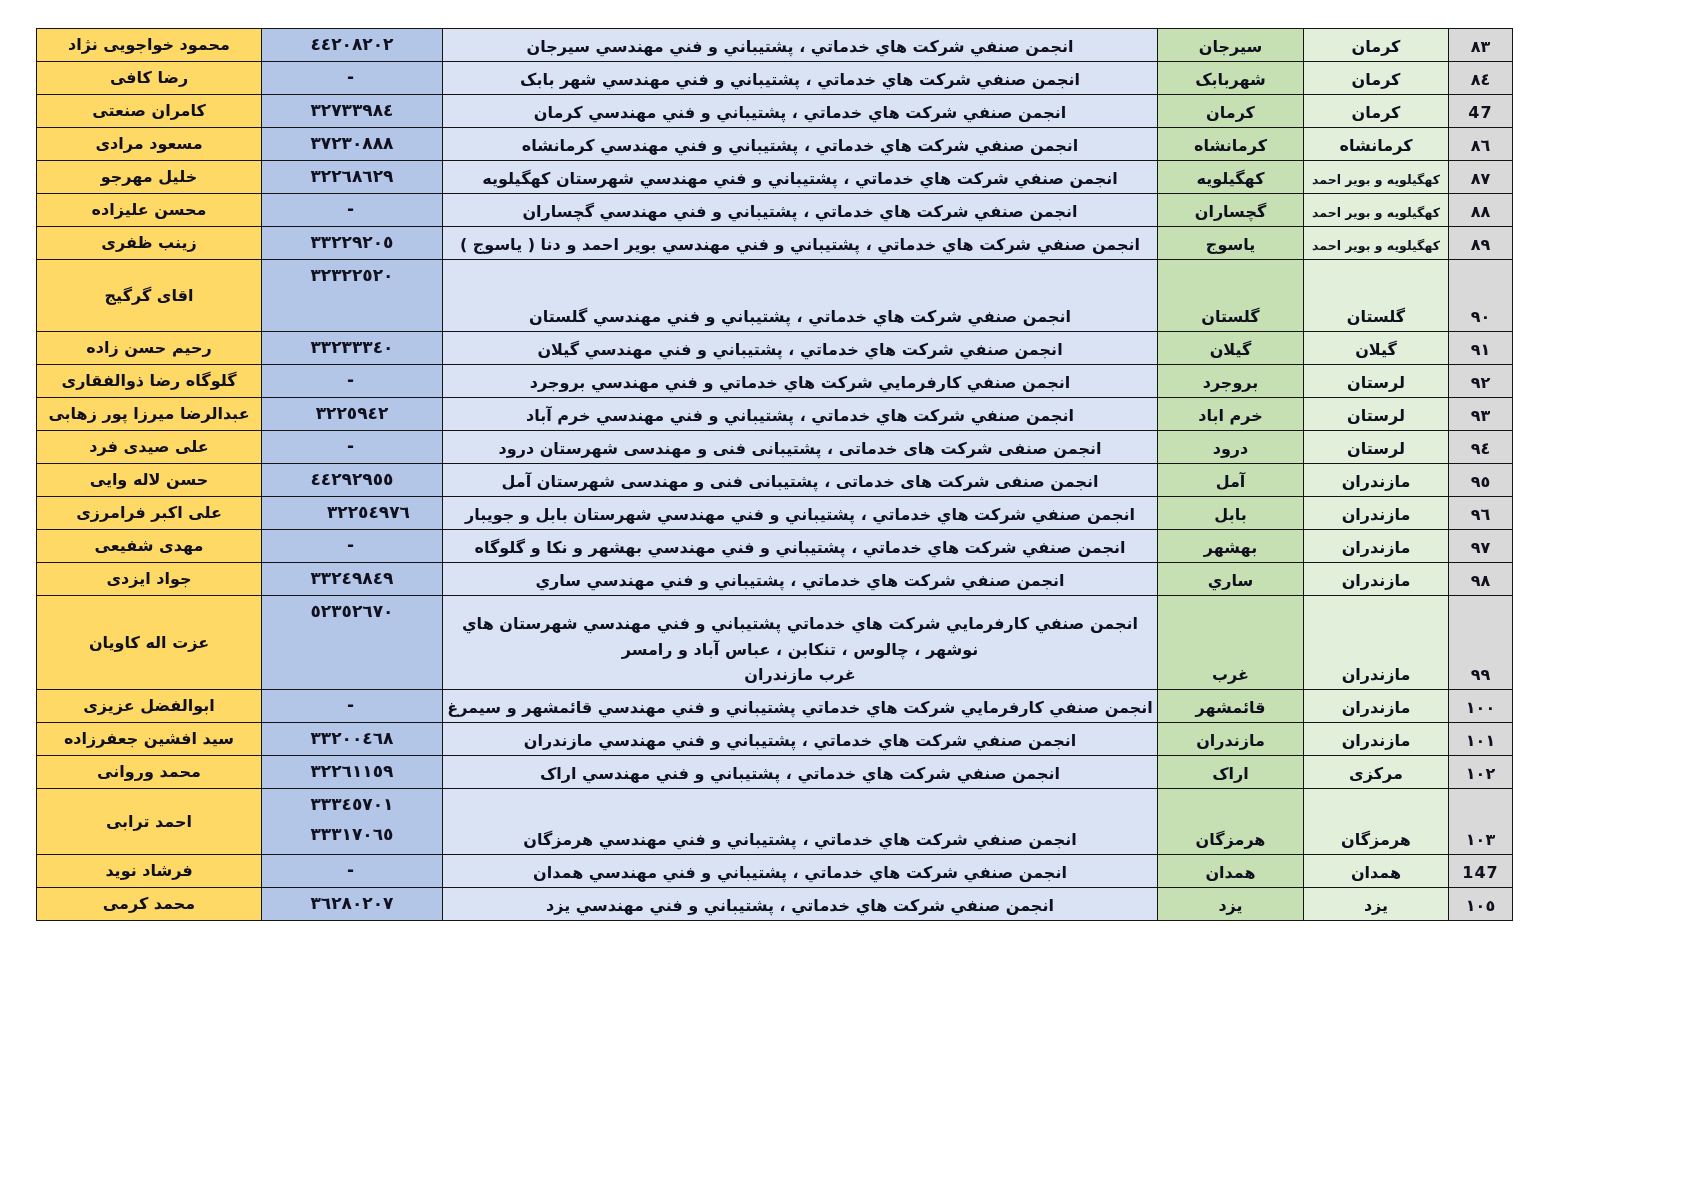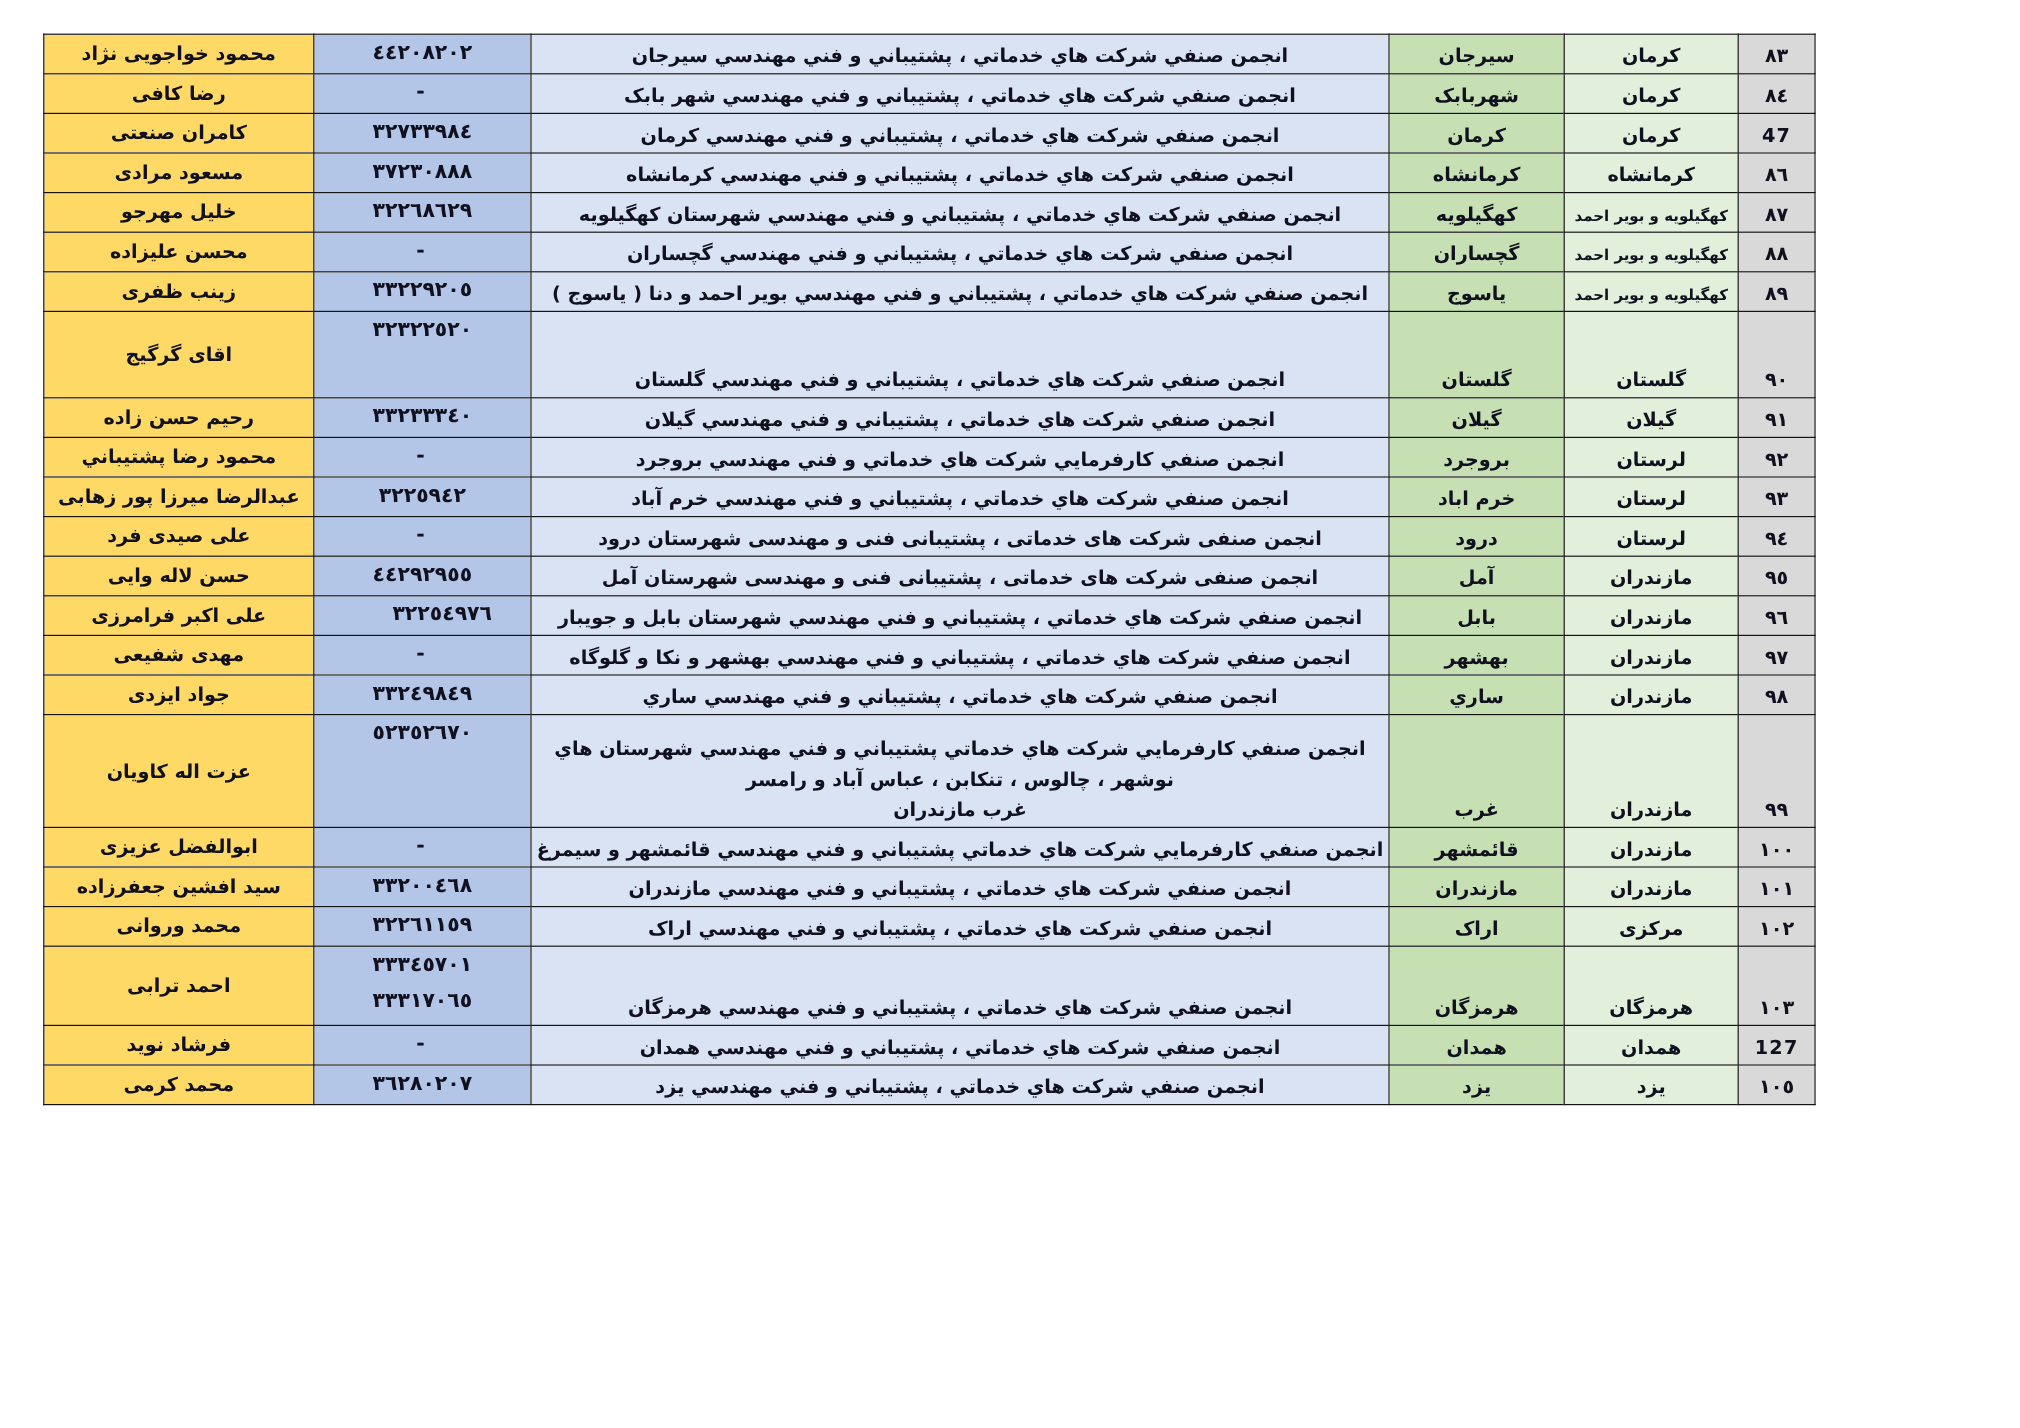--- a/index.html
+++ b/index.html
@@ -132,21 +132,21 @@
     <td data-col="association" style="background-color: rgb(218, 227, 243);">انجمن صنفي شرکت هاي خدماتي ، پشتيباني و فني مهندسي گيلان</td>
     <td data-col="phone" style="background-color: rgb(180, 198, 231);">۳۳۲۳۳۳٤۰</td>
     <td data-col="name" style="background-color: rgb(255, 217, 102);">رحیم حسن زاده</td>
   </tr>
         <tr style="height: 33px;">
     <td data-col="index" style="background-color: rgb(217, 217, 217);">۹۲</td>
     <td data-col="province" style="background-color: rgb(226, 239, 218);">لرستان</td>
     <td data-col="city" style="background-color: rgb(198, 224, 180);">بروجرد</td>
     <td data-col="association" style="background-color: rgb(218, 227, 243);">انجمن صنفي کارفرمايي شرکت هاي خدماتي و فني مهندسي بروجرد</td>
     <td data-col="phone" style="background-color: rgb(180, 198, 231);">-</td>
-    <td data-col="name" style="background-color: rgb(255, 217, 102);">محمود رضا پشتيباني</td>
+    <td data-col="name" style="background-color: rgb(255, 217, 102);">گلوگاه رضا ذوالفقاری</td>
   </tr>
         <tr style="height: 33px;">
     <td data-col="index" style="background-color: rgb(217, 217, 217);">۹۳</td>
     <td data-col="province" style="background-color: rgb(226, 239, 218);">لرستان</td>
     <td data-col="city" style="background-color: rgb(198, 224, 180);">خرم اباد</td>
     <td data-col="association" style="background-color: rgb(218, 227, 243);">انجمن صنفي شرکت هاي خدماتي ، پشتيباني و فني مهندسي خرم آباد</td>
     <td data-col="phone" style="background-color: rgb(180, 198, 231);">۳۲۲٥۹٤۲</td>
     <td data-col="name" style="background-color: rgb(255, 217, 102);">عبدالرضا میرزا پور زهابی</td>
   </tr>
         <tr style="height: 33px;">
@@ -226,21 +226,21 @@
         <tr style="height: 66px;">
     <td data-col="index" style="background-color: rgb(217, 217, 217);">۱۰۳</td>
     <td data-col="province" style="background-color: rgb(226, 239, 218);">هرمزگان</td>
     <td data-col="city" style="background-color: rgb(198, 224, 180);">هرمزگان</td>
     <td data-col="association" style="background-color: rgb(218, 227, 243);">انجمن صنفي شرکت هاي خدماتي ، پشتيباني و فني مهندسي هرمزگان</td>
     <td data-col="phone" style="background-color: rgb(180, 198, 231);">۳۳۳٤٥۷۰۱
 ۳۳۳۱۷۰٦٥</td>
     <td data-col="name" style="background-color: rgb(255, 217, 102);">احمد ترابی</td>
   </tr>
         <tr style="height: 33px;">
-    <td data-col="index" style="background-color: rgb(217, 217, 217);">127</td>
+    <td data-col="index" style="background-color: rgb(217, 217, 217);">147</td>
     <td data-col="province" style="background-color: rgb(226, 239, 218);">همدان</td>
     <td data-col="city" style="background-color: rgb(198, 224, 180);">همدان</td>
     <td data-col="association" style="background-color: rgb(218, 227, 243);">انجمن صنفي شرکت هاي خدماتي ، پشتيباني و فني مهندسي همدان</td>
     <td data-col="phone" style="background-color: rgb(180, 198, 231);">-</td>
     <td data-col="name" style="background-color: rgb(255, 217, 102);">فرشاد نوید</td>
   </tr>
         <tr style="height: 33px;">
     <td data-col="index" style="background-color: rgb(217, 217, 217);">۱۰٥</td>
     <td data-col="province" style="background-color: rgb(226, 239, 218);">یزد</td>
     <td data-col="city" style="background-color: rgb(198, 224, 180);">یزد</td>

